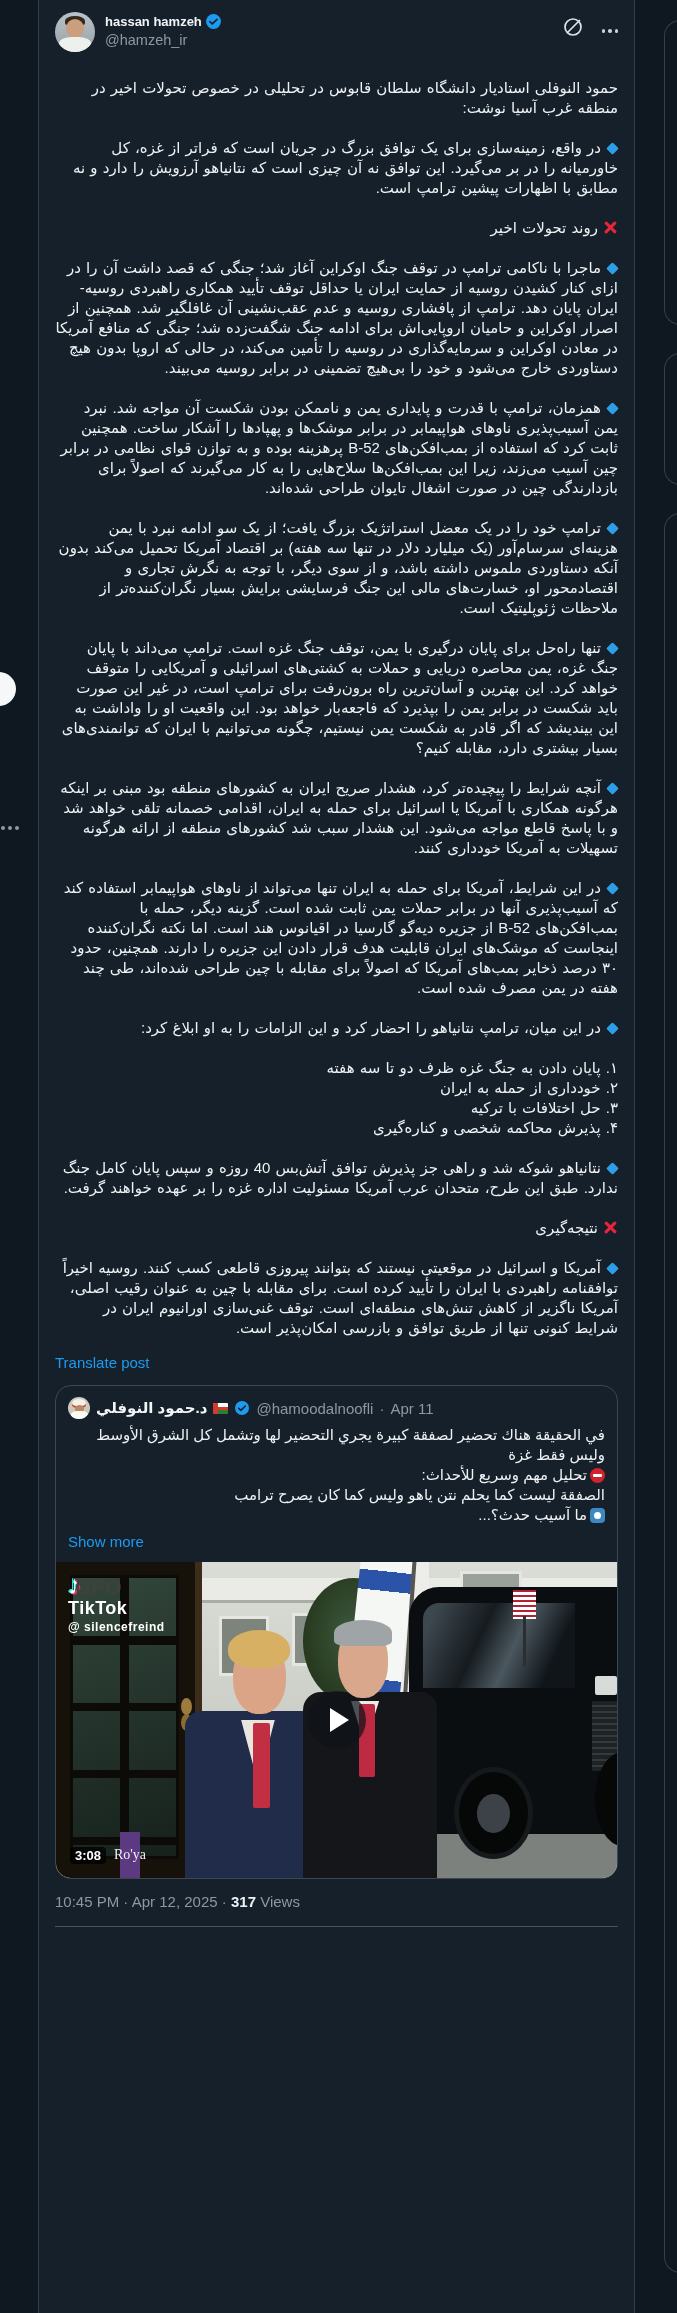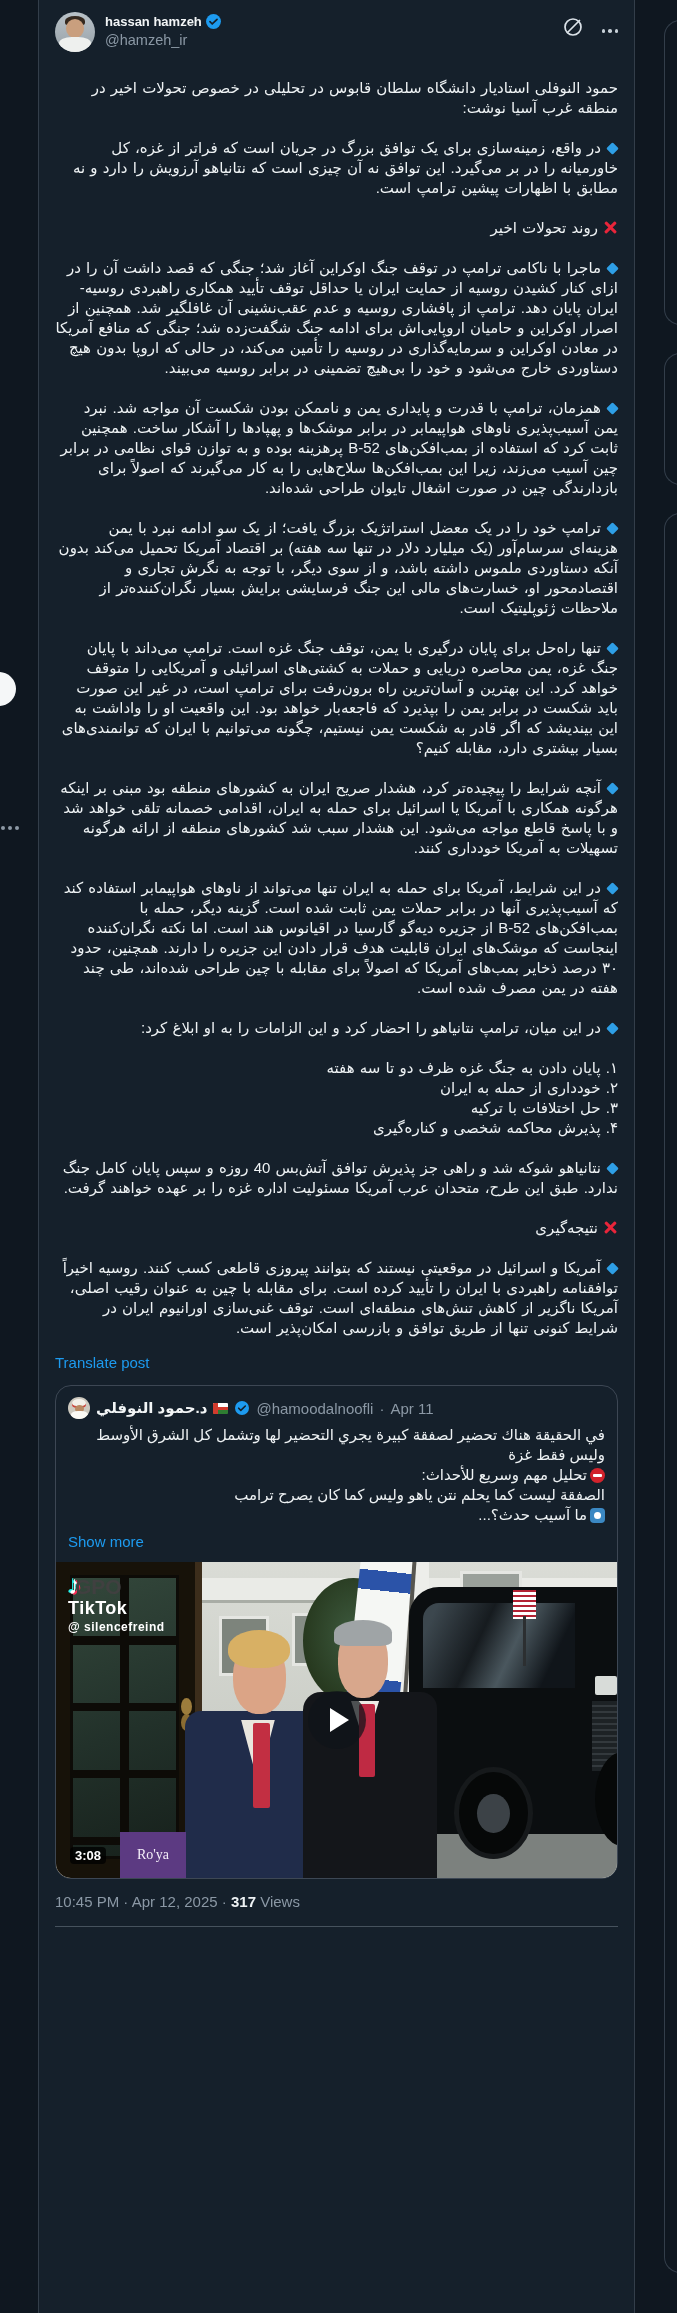--- a/index.html
+++ b/index.html
@@ -132,21 +132,21 @@
 
   .v-wm { left:12px; top:10px; color:#fff; line-height:1.05; }
   .v-wm .note { font-size:26px; font-weight:bold; color:#fff; text-shadow:-2px -1px 0 #25f4ee, 2px 1px 0 #fe2c55; }
   .v-wm .gpo { font-size:21px; font-weight:bold; color:#404040; margin-left:-6px; }
   .v-wm .tk { font-size:18px; font-weight:bold; letter-spacing:0.5px; }
   .v-wm .hd { font-size:12px; font-weight:bold; margin-top:3px; letter-spacing:0.5px; }
   .v-play { left:50%; top:50%; transform:translate(-50%,-50%); width:58px; height:58px; border-radius:50%;
     background:rgba(15,20,25,0.72); display:flex; align-items:center; justify-content:center; }
   .v-play i { display:block; width:0; height:0; border-left:19px solid #fff; border-top:12px solid transparent; border-bottom:12px solid transparent; margin-left:5px; }
   .v-dur { left:14px; bottom:14px; background:rgba(0,0,0,0.78); color:#fff; font-size:13px; font-weight:bold; padding:1px 5px; border-radius:4px; }
-  .v-roya { left:64px; bottom:0; width:66px; height:46px; background:#5c3a82; color:#f4eef9; display:flex; align-items:center; justify-content:center;
+  .v-roya { left:64px; bottom:0; width:20px; height:46px; background:#5c3a82; color:#f4eef9; display:flex; align-items:center; justify-content:center;
     font-family:"Liberation Serif","DejaVu Serif",serif; font-size:14px; }
 
   
   .footer-row { margin-top:14px; font-size:15px; color:#8b98a5; direction:ltr; }
   .footer-row .views-count { color:#eef2f4; font-weight:bold; }
   .divider { margin-top:16px; border-top:1px solid #46525d; }
 
   
   .right-rail { position:absolute; left:636px; top:0; width:41px; height:100%; background:#0f1720; }
   .r-card { position:absolute; left:28px; width:30px; border:1px solid #333e4a; border-right:none; border-radius:16px 0 0 16px; }

